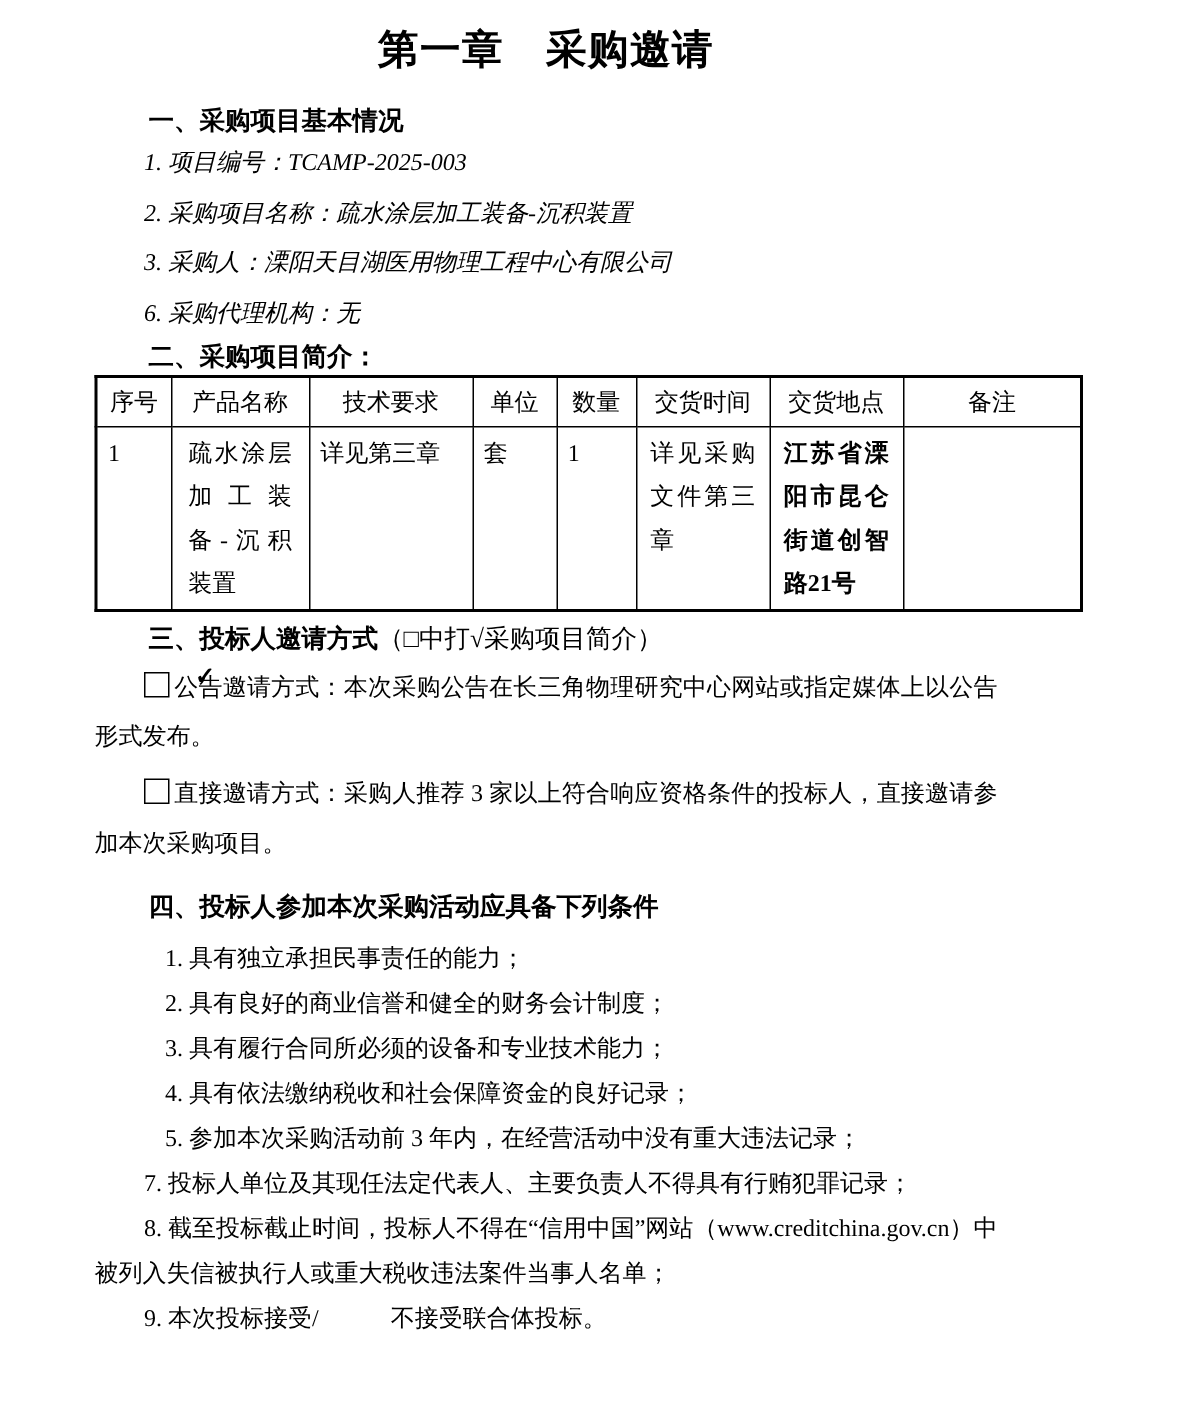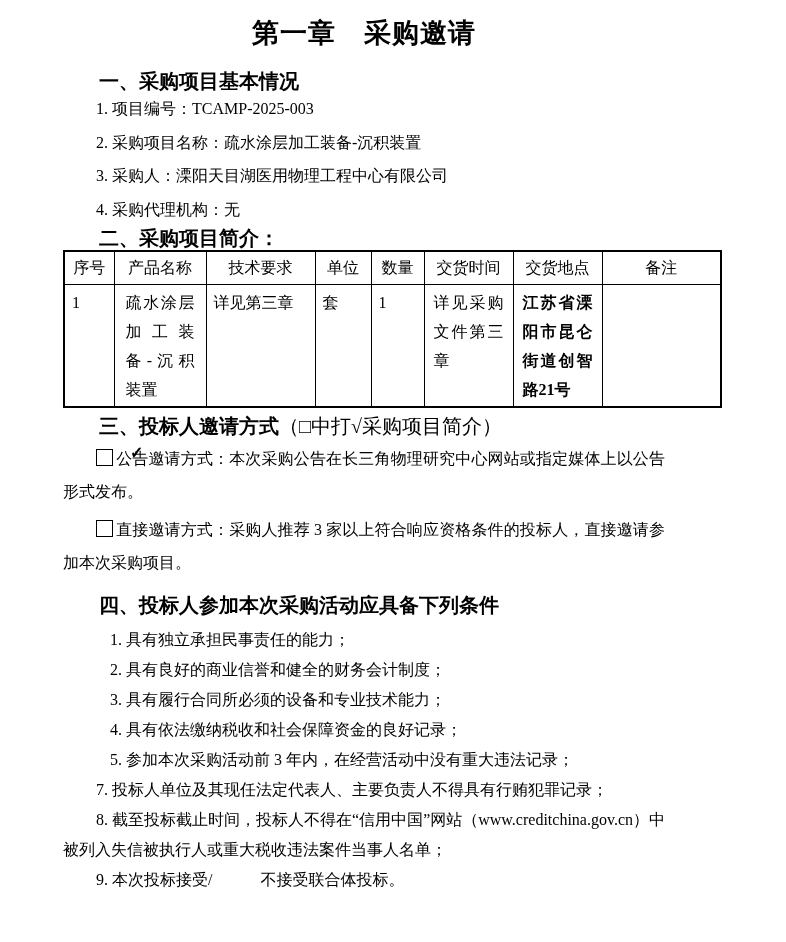--- a/index.html
+++ b/index.html
@@ -4,27 +4,27 @@
 <style>
   html,body{margin:0;padding:0;background:#ffffff;}
   .page{
     width:729px;height:942px;box-sizing:border-box;
     padding:14px 64px 0 63px;
     background:#ffffff;color:#000000;
     font-family:"Liberation Serif","DejaVu Serif",serif;
     font-size:16px;overflow:hidden;position:relative;
   }
   .doc-title{font-size:27px;line-height:38px;font-weight:bold;text-align:center;letter-spacing:1px;}
-  .h{font-weight:bold;font-size:20px;line-height:22px;text-indent:36px;}
+  .h{font-weight:bold;font-size:17px;line-height:22px;text-indent:36px;}
   .h1{margin-top:18px;}
   .h2{margin-top:1px;}
   .h3{margin-top:7px;}
   .h4{margin-top:14px;line-height:24px;}
   .hn{font-weight:normal;}
-  .s1 .item{line-height:33.5px;text-indent:33px;white-space:nowrap;}
+  .s1 .item{line-height:33.5px;text-indent:33px;white-space:nowrap;font-style:italic;}
   .ptable{border-collapse:collapse;table-layout:fixed;width:659px;border:2px solid #000;margin-top:1px;padding-left:30px;}
   .ptable th,.ptable td{border:1px solid #000;font-weight:normal;font-size:16px;overflow:hidden;}
   .ptable th{height:32px;text-align:center;padding:0 2px;}
   .ptable td{vertical-align:top;padding:3px 7px 2px;line-height:29px;text-align:left;}
   td.c1{padding-left:11px;padding-right:11px;text-align:justify;}
   td.c5{padding-left:9px;padding-right:9px;text-align:justify;}
   td.c6{padding-left:9px;padding-right:9px;text-align:justify;font-weight:bold;}
   .opt{line-height:33px;text-indent:33px;margin-top:5px;text-align:justify;}
   .cbx{display:inline-block;width:15px;height:15px;border:1.5px solid #000;position:relative;vertical-align:-2px;margin-right:3px;box-sizing:content-box;}
   .cbx.checked::after{content:"\2713";position:absolute;top:-6px;left:0px;font-size:16px;font-weight:bold;line-height:18px;}
@@ -38,21 +38,21 @@
 
 <div class="page">
 
   <div class="doc-title">第一章　采购邀请</div>
 
   <div class="h h1">一、采购项目基本情况</div>
   <div class="s1">
     <div class="item">1. 项目编号：TCAMP-2025-003</div>
     <div class="item">2. 采购项目名称：疏水涂层加工装备-沉积装置</div>
     <div class="item">3. 采购人：溧阳天目湖医用物理工程中心有限公司</div>
-    <div class="item">4. 采购代理机构：无</div>
+    <div class="item">6. 采购代理机构：无</div>
   </div>
 
   <div class="h h2">二、采购项目简介：</div>
 
   <table class="ptable">
     <colgroup>
       <col style="width:50px">
         <col style="width:92px">
         <col style="width:109px">
         <col style="width:56px">

